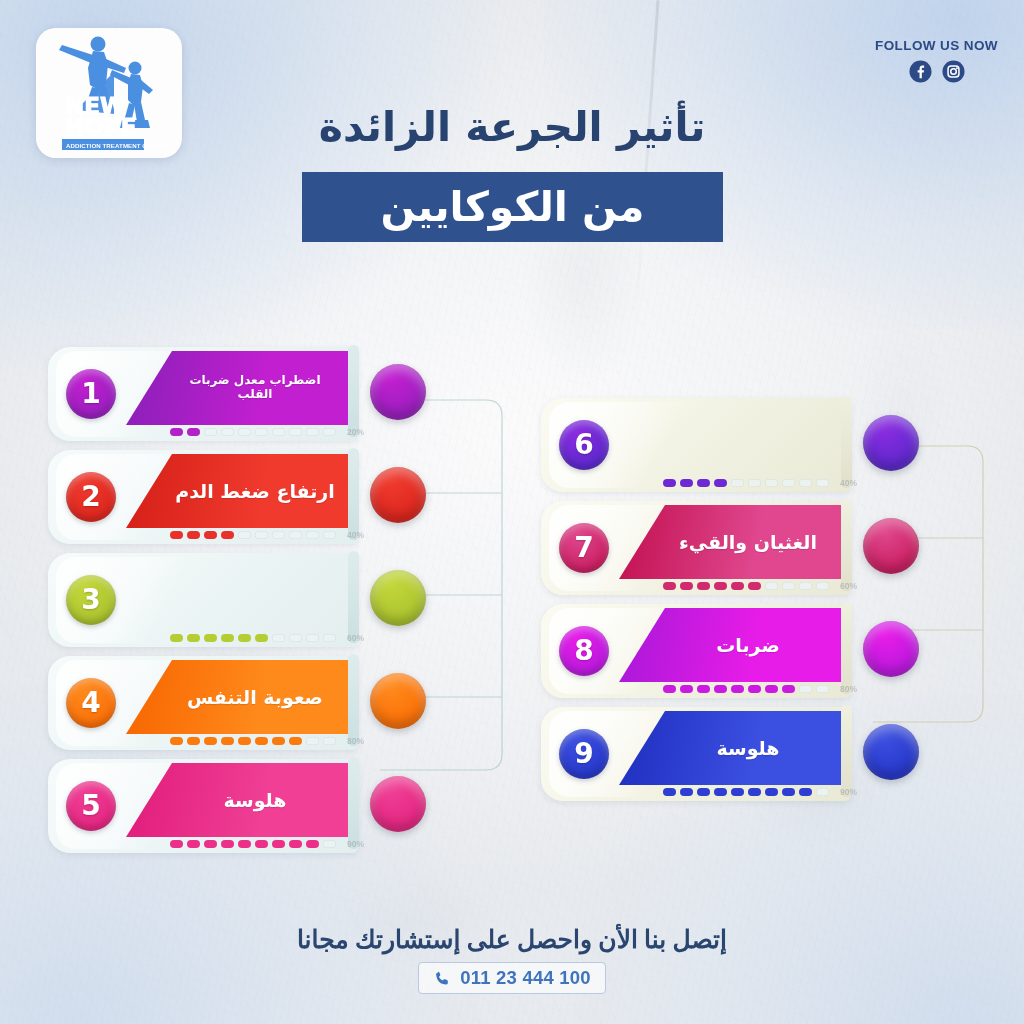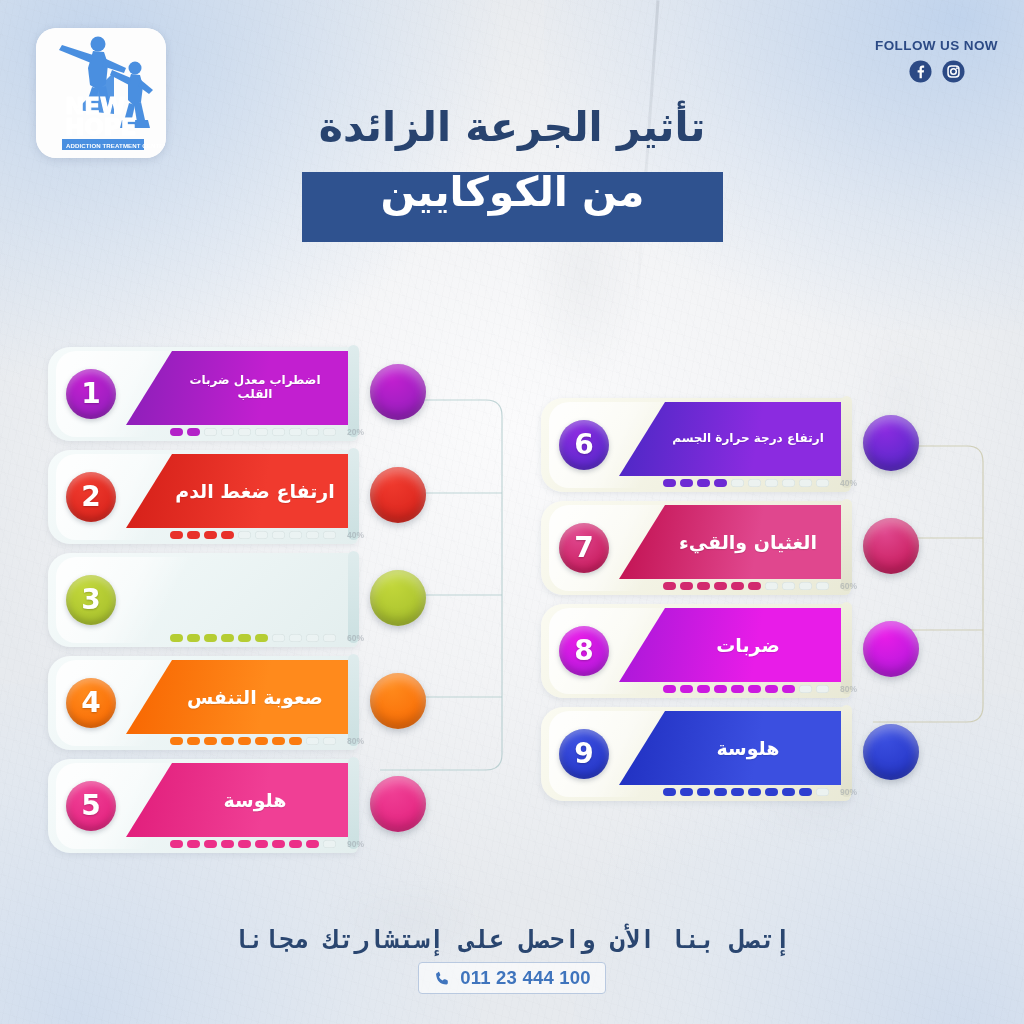--- a/index.html
+++ b/index.html
@@ -52,21 +52,21 @@
       radial-gradient(ellipse 130px 60px at 40% 90%, rgba(160,168,177,.10), rgba(0,0,0,0) 72%);
   }
   .bg-crack {
     position:absolute; left:63%; top:0; width:3px; height:330px;
     background:linear-gradient(180deg, rgba(150,158,168,.30), rgba(150,158,168,.05) 70%, rgba(0,0,0,0));
     transform:rotate(4deg); filter:blur(.7px);
   }
 
   
   .logo-card {
-    position:absolute; left:36px; top:28px; width:130px; height:130px;
+    position:absolute; left:36px; top:28px; width:146px; height:130px;
     background:#fdfdfd; border-radius:20px;
     box-shadow:0 2px 9px rgba(60,80,120,.16);
     overflow:hidden;
   }
   .logo-svg { display:block; width:130px; height:130px; }
 
   
   .follow {
     position:absolute; right:26px; top:38px;
     display:flex; flex-direction:column; align-items:center; gap:7px;
@@ -84,21 +84,21 @@
     position:absolute; left:0; right:0; top:103px;
     text-align:center;
     font-family:"DejaVu Sans", sans-serif;
     font-size:41px; font-weight:bold;
     color:#28436f; direction:rtl; letter-spacing:0px;
   }
   .title-banner {
     position:absolute; left:302px; top:172px;
     width:421px; height:70px;
     background:#2f528f;
-    display:flex; align-items:flex-start; justify-content:center;
+    display:flex; align-items:center; justify-content:center;
   }
   .title-banner-text {
     font-family:"DejaVu Sans", sans-serif;
     font-size:41px; font-weight:bold; color:#ffffff;
     direction:rtl; line-height:1;
   }
 
   
   .col { position:absolute; }
   .col-left  { left:48px;  top:345px; width:420px; }
@@ -184,21 +184,21 @@
 
   
   .spine { position:absolute; pointer-events:none; }
   .spine-left  { left:378px; top:350px; width:148px; height:470px; }
   .spine-right { left:871px; top:400px; width:132px; height:372px; }
 
   
   .footer-cta {
     position:absolute; left:0; right:0; top:925px;
     text-align:center; direction:rtl;
-    font-family:Liberation Mono, monospace;
+    font-family:Liberation Serif, serif;
     font-size:25px; font-weight:600; color:#2a4670;
   }
   .footer-pills {
     position:absolute; left:0; right:0; top:962px;
     display:flex; justify-content:center; gap:10px;
   }
   .pill {
     display:flex; align-items:center; gap:8px;
     padding:4px 14px;
     border:1.3px solid #b9c9e0; border-radius:4px;
@@ -412,23 +412,20 @@
       </div>
       <div class="orb" style="background: radial-gradient(circle at 40% 26%, rgb(240, 63, 149), rgb(224, 28, 122));"></div>
     </div>
   </div>
 
 <div class="col col-right" id="col-right">
     <div class="item">
       <div class="card-base"></div>
       <div class="card-swoosh"></div>
       <div class="bar-cap"></div>
-      <div class="bar" style="background: linear-gradient(100deg, rgb(75, 40, 196) 0%, rgb(139, 43, 224) 62%, rgb(139, 43, 224) 100%);">
-        <span class="bar-text two-line">ارتفاع درجة حرارة الجسم</span>
-      </div>
       <div class="badge" style="background: radial-gradient(circle at 38% 28%, rgb(139, 43, 224), rgb(75, 40, 196));">
         <span class="badge-num">6</span>
       </div>
       <div class="dots">
         <span class="dot" style="background: rgb(109, 42, 212);"></span>
         <span class="dot" style="background: rgb(109, 42, 212);"></span>
         <span class="dot" style="background: rgb(109, 42, 212);"></span>
         <span class="dot" style="background: rgb(109, 42, 212);"></span>
         <span class="dot off"></span>
         <span class="dot off"></span>

